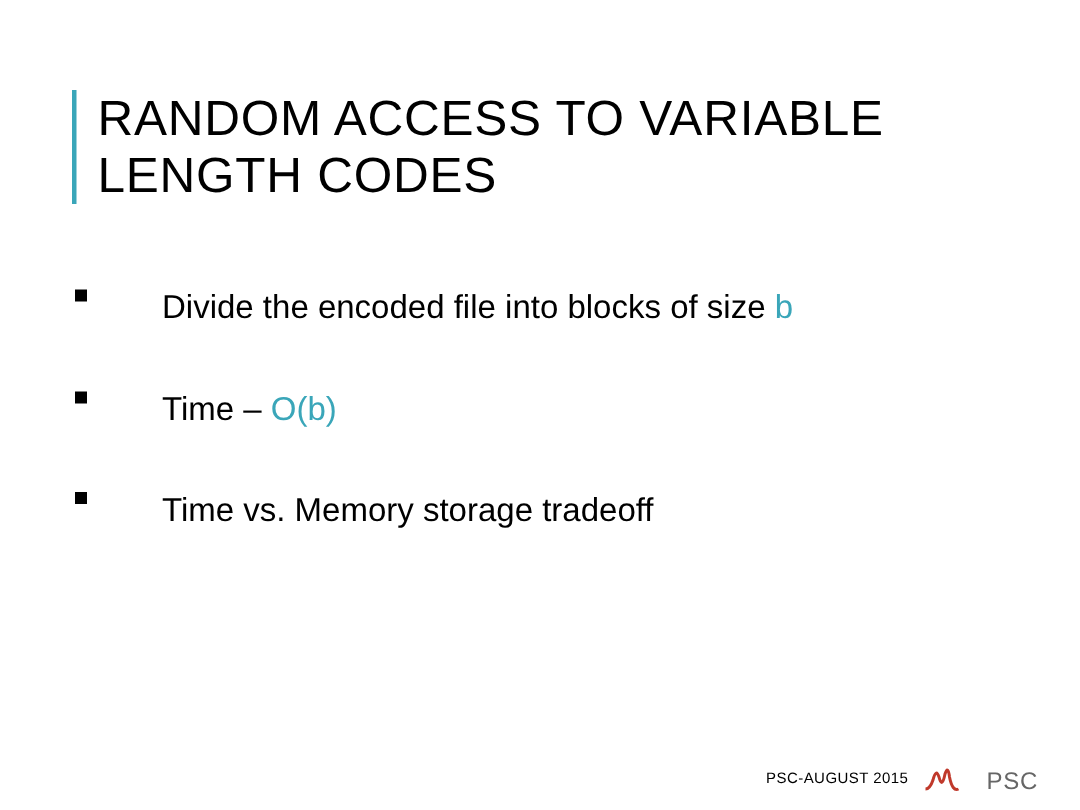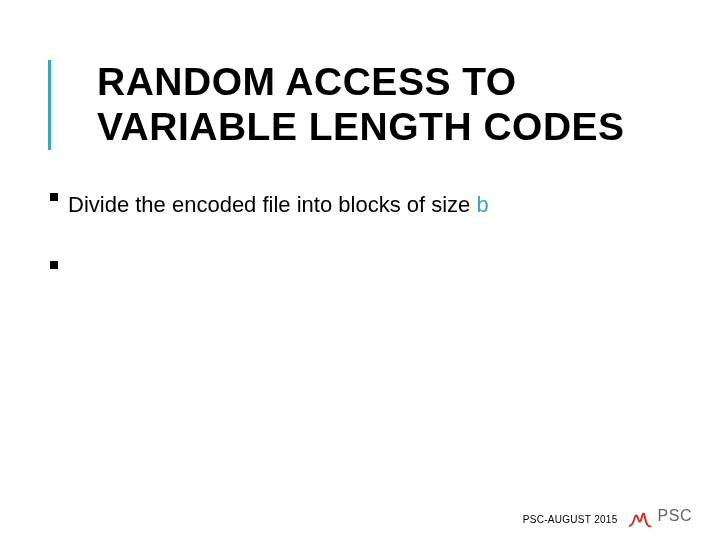--- a/index.html
+++ b/index.html
@@ -13,37 +13,37 @@
   }
   .title-wrap {
     position: absolute;
     top: 60px;
     left: 48px;
     right: 40px;
     border-left: 3px solid #3aa6b9;
     padding-left: 14px;
   }
   .title {
-    font-size: 39px;
-    font-weight: 700;
+    font-size: 33px;
+    font-weight: 400;
     letter-spacing: 0.5px;
     color: #000;
     line-height: 1.15;
-    margin-left: 32px;
   }
   .content {
     position: absolute;
     top: 185px;
     left: 50px;
     right: 50px;
   }
   .bullet-item {
     display: flex;
     align-items: flex-start;
     margin-bottom: 28px;
+    gap: 40px;
   }
   .bullet-mark {
     width: 8px;
     height: 8px;
     background: #000;
     margin-top: 8px;
     margin-right: 10px;
     flex-shrink: 0;
   }
   .bullet-text {
@@ -62,21 +62,22 @@
     align-items: center;
     gap: 10px;
   }
   .footer-text {
     font-size: 10px;
     color: #000;
     letter-spacing: 0.3px;
   }
   .logo {
     display: flex;
-    gap: 6px;
+    align-items: flex-end;
+    gap: 18px;
   }
   .logo-mark {
     width: 24px;
     height: 22px;
   }
   .logo-text {
     font-size: 16px;
     font-weight: 400;
     color: #666;
     letter-spacing: 0.5px;
@@ -95,22 +96,31 @@
   <div class="bullet-item">
     <div class="bullet-mark"></div>
     <div class="bullet-text">
       <span>Divide the encoded file into blocks of size </span><span class="accent">b</span><span></span>
     </div>
   </div>
 
 
   <div class="bullet-item">
     <div class="bullet-mark"></div>
+    <div class="bullet-text">
+      <span>Time – </span><span class="accent">O(b)</span><span></span>
+    </div>
   </div>
 
+  <div class="bullet-item">
+    <div class="bullet-mark"></div>
+    <div class="bullet-text">
+      <span>Time vs. Memory storage tradeoff</span><span class="accent"></span><span></span>
+    </div>
+  </div>
 
 </div>
 
 <div class="footer">
   <div class="footer-text">PSC-AUGUST 2015</div>
   <div class="logo">
     <svg class="logo-mark" viewBox="0 0 24 22">
       <path d="M1 18 Q 4 18 6 12 Q 8 4 10 10 Q 12 18 14 8 Q 16 2 17 10 Q 19 20 23 18" stroke="#c0392b" stroke-width="2" fill="none"></path>
     </svg>
     <span class="logo-text">PSC</span>

